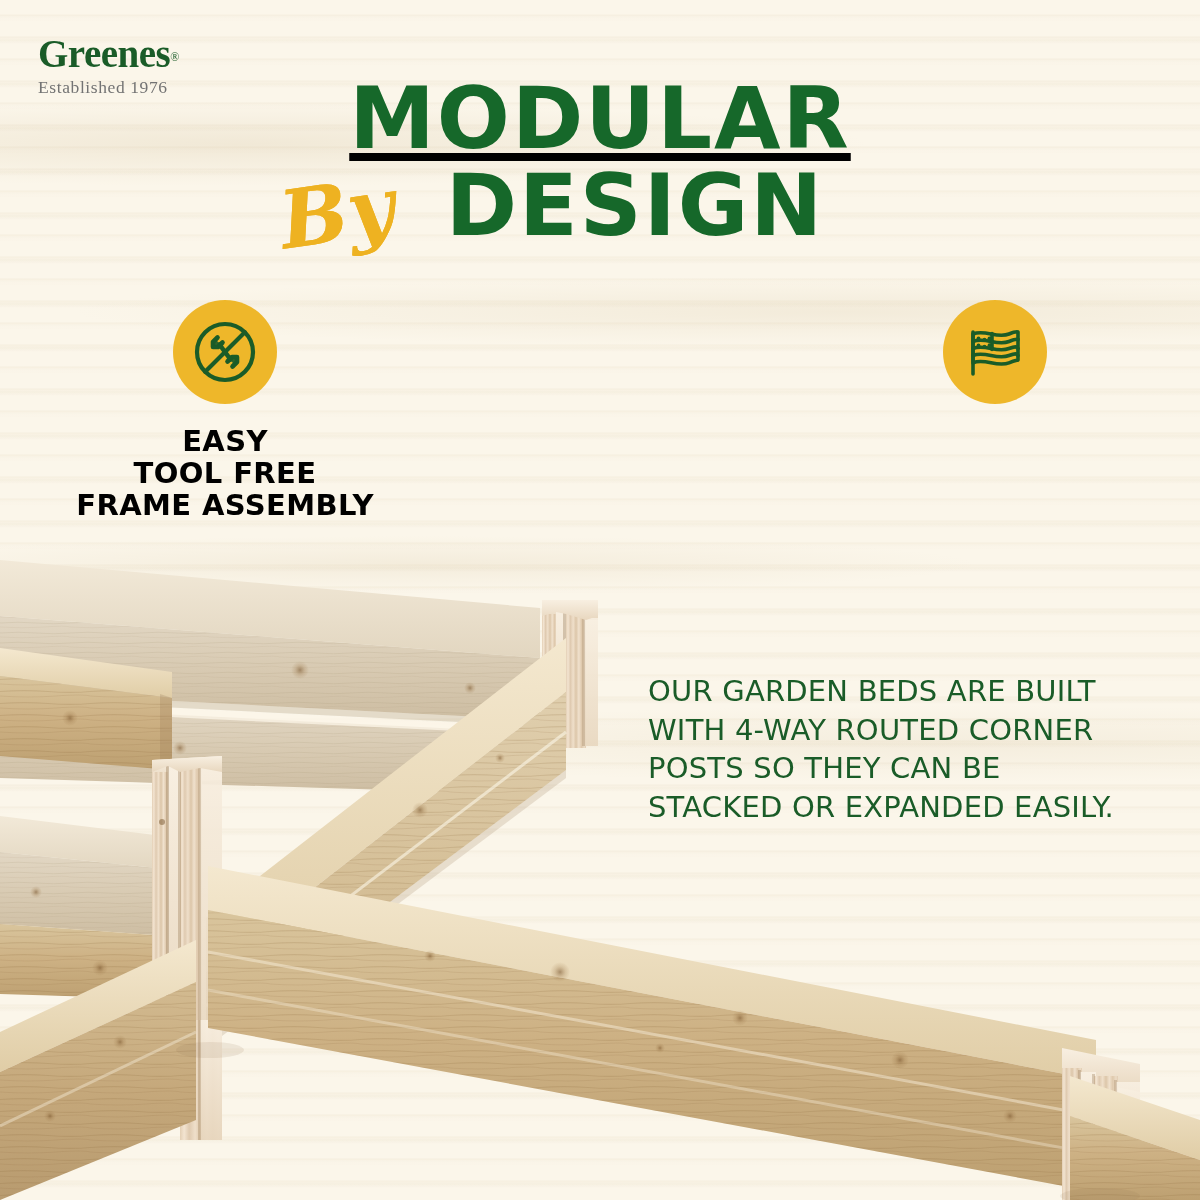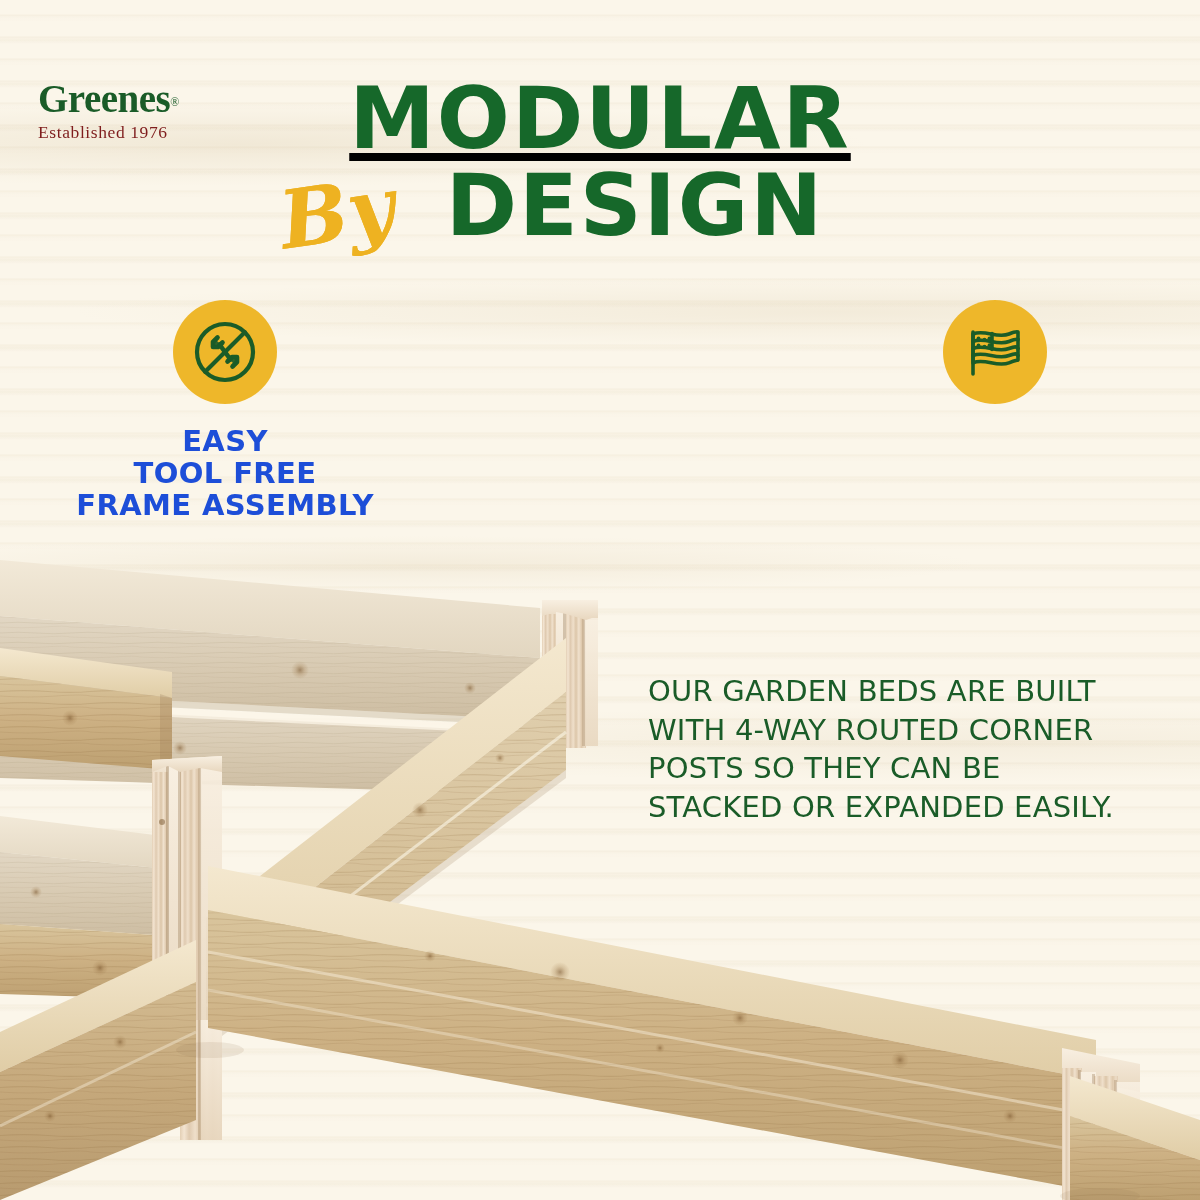--- a/index.html
+++ b/index.html
@@ -43,21 +43,20 @@
       radial-gradient(ellipse 900px 60px at 20% 12%, rgba(205,185,145,.22), transparent 70%),
       radial-gradient(ellipse 1100px 50px at 70% 26%, rgba(205,185,145,.18), transparent 70%),
       radial-gradient(ellipse 800px 40px at 35% 47%, rgba(205,185,145,.16), transparent 70%),
       radial-gradient(ellipse 1000px 55px at 80% 62%, rgba(205,185,145,.14), transparent 70%);
   }
 
   
   .logo {
     position:absolute; left:38px; top:34px;
     color:#1a5c28;
-    margin-top:45px;
   }
   .logo-word {
     font-family:"Liberation Serif", serif;
     font-weight:bold;
     font-size:39px;
     letter-spacing:-0.5px;
     line-height:1;
     color:#1a5c28;
     position:relative;
     display:inline-block;
@@ -65,21 +64,21 @@
   .logo-reg {
     font-size:12px;
     vertical-align:super;
     font-weight:normal;
   }
   .logo-sub {
     font-family:"Liberation Serif", serif;
     font-size:17.5px;
     letter-spacing:.6px;
     margin-top:4px;
-    color:#7f1d1d;
+    color:#737373;
   }
 
   
   .headline {
     position:absolute; left:0; right:0; top:78px;
     text-align:center;
     text-decoration:underline;
   }
   .hl-line1 {
     font-family:"DejaVu Sans", sans-serif;
@@ -136,21 +135,21 @@
     background:#eeb72a;
     margin:0 auto 22px auto;
     display:flex; align-items:center; justify-content:center;
   }
   .feat-label {
     font-family:"DejaVu Sans", sans-serif;
     font-weight:bold;
     font-size:29px;
     line-height:1.1;
     letter-spacing:.4px;
-    color:#1d4ed8;
+    color:#000000;
     white-space:pre-line;
   }
 
   
   .bodycopy {
     position:absolute;
     left:648px; top:672px;
     width:480px;
     font-family:"DejaVu Sans", sans-serif;
     font-size:29px;

